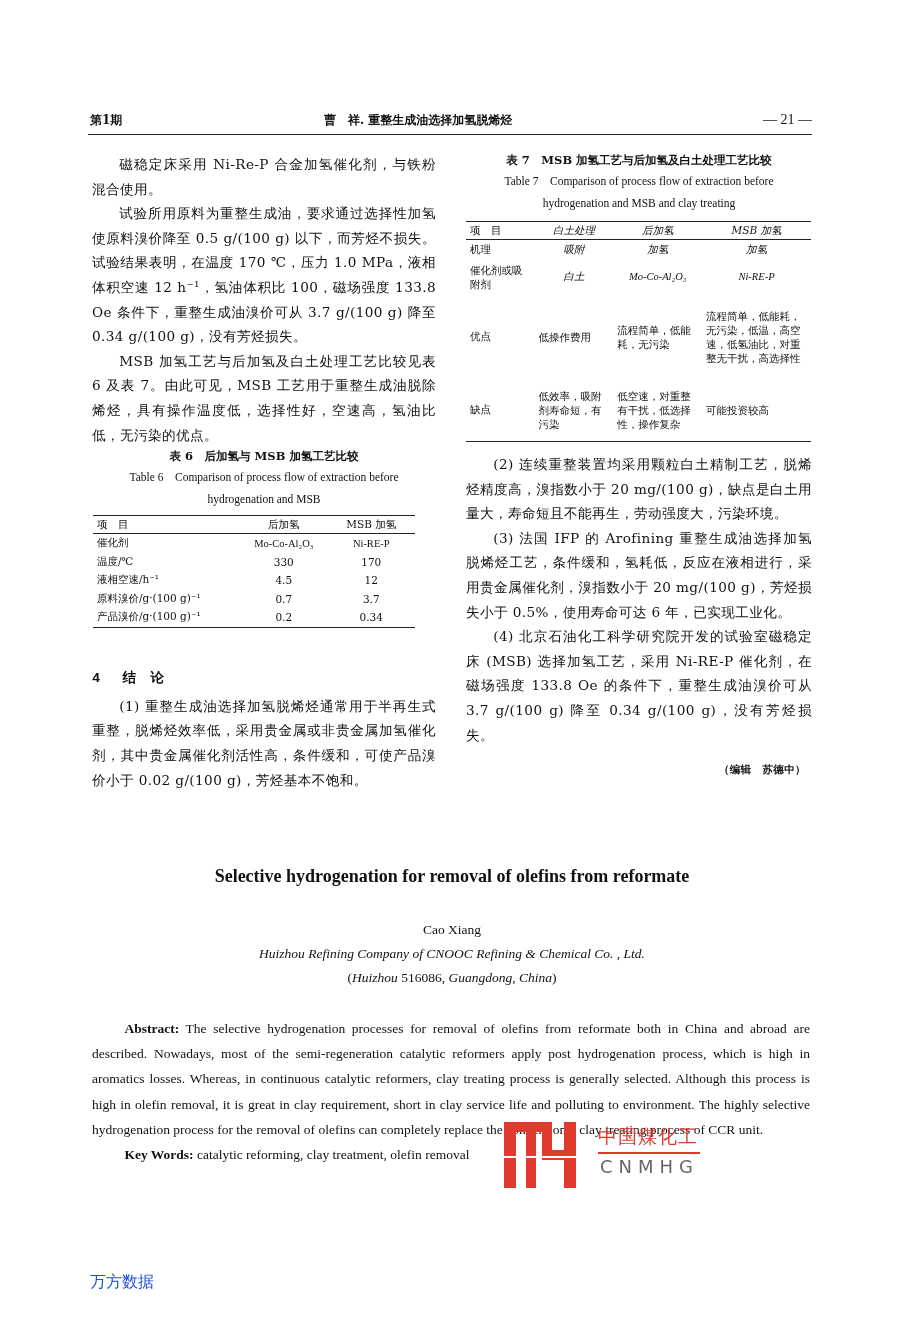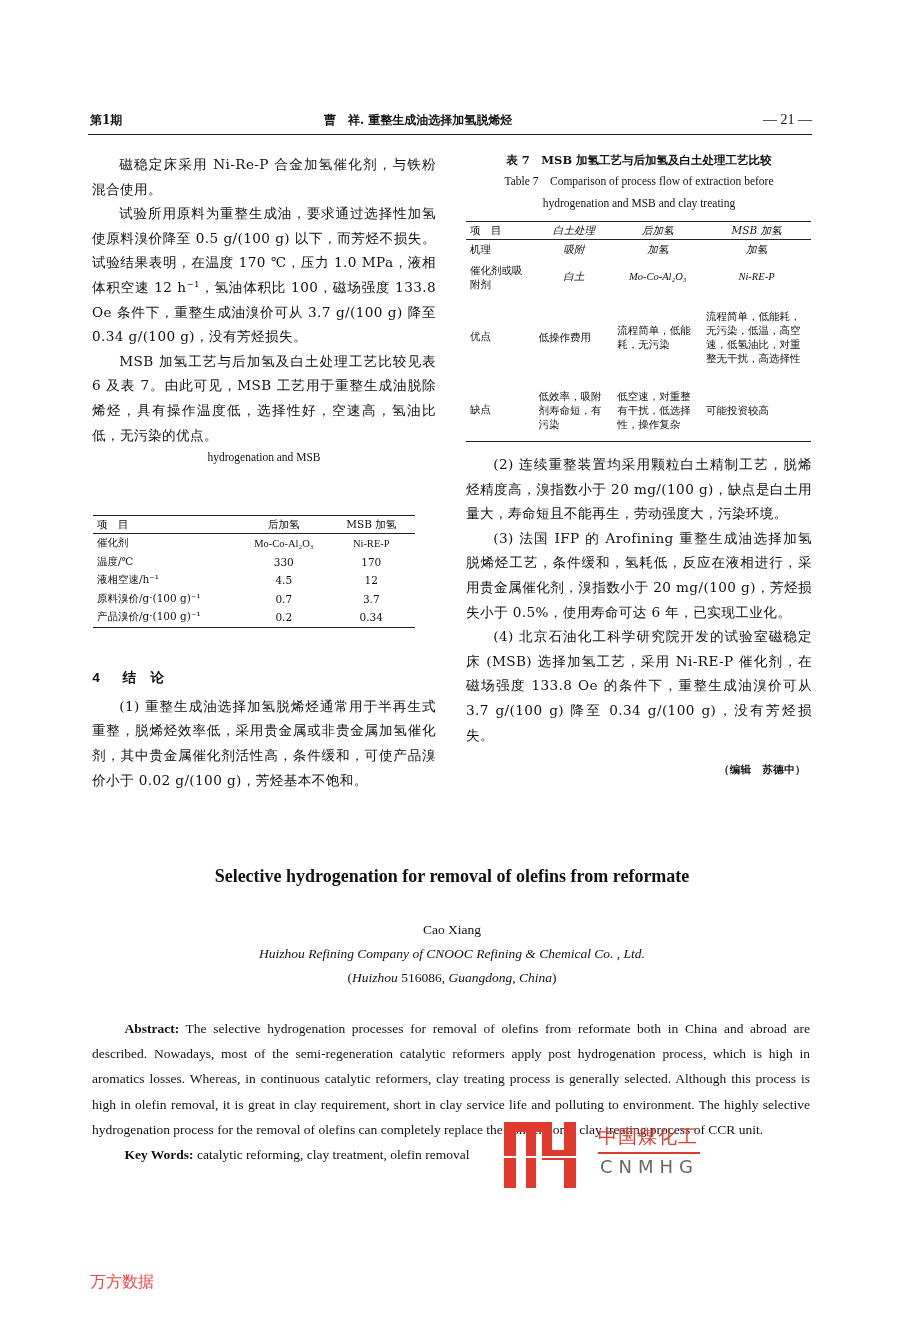--- a/index.html
+++ b/index.html
@@ -65,21 +65,21 @@
   .abstract p { margin: 0; text-indent: 2.4em; }
   .abstract b { font-weight: bold; }
 
   
   .wm { left: 504px; top: 1120px; width: 230px; height: 70px; }
   .wm-logo { position: absolute; left: 0; top: 0; }
   .wm-cn { position: absolute; left: 94px; top: 4px; font-family: "DejaVu Sans", sans-serif; font-size: 19px; color: #e03a2f; letter-spacing: 1px; }
   .wm-line { position: absolute; left: 94px; top: 32px; width: 102px; border-top: 2px solid #e03a2f; }
   .wm-en { position: absolute; left: 96px; top: 36px; font-family: "DejaVu Sans", sans-serif; font-size: 18px; color: #666; letter-spacing: 6px; }
 
-  .footer { left: 90px; top: 1272px; font-family: "DejaVu Sans", sans-serif; font-size: 16px; color: #ef4444; }
+  .footer { left: 90px; top: 1272px; font-family: "DejaVu Sans", sans-serif; font-size: 16px; color: #1d4ed8; }
 </style>
 </head>
 <body>
 
 <div class="abs hdr">
   <span class="l">第1期</span>
   <span class="c">曹　祥. 重整生成油选择加氢脱烯烃</span>
   <span class="r">— 21 —</span>
 </div>
 <div class="abs hdr-rule"></div>
@@ -129,20 +129,22 @@
   <p>试验所用原料为重整生成油，要求通过选择性加氢使原料溴价降至 0.5 g/(100 g) 以下，而芳烃不损失。试验结果表明，在温度 170 ℃，压力 1.0 MPa，液相体积空速 12 h⁻¹，氢油体积比 100，磁场强度 133.8 Oe 条件下，重整生成油溴价可从 3.7 g/(100 g) 降至 0.34 g/(100 g)，没有芳烃损失。</p>
   <p>MSB 加氢工艺与后加氢及白土处理工艺比较见表 6 及表 7。由此可见，MSB 工艺用于重整生成油脱除烯烃，具有操作温度低，选择性好，空速高，氢油比低，无污染的优点。</p>
   <div style="height:200px"></div>
   <div class="section-head">
     <span>4</span><span class="gap"></span><span>结</span><span class="gap2"></span><span>论</span>
   </div>
   <p>(1) 重整生成油选择加氢脱烯烃通常用于半再生式重整，脱烯烃效率低，采用贵金属或非贵金属加氢催化剂，其中贵金属催化剂活性高，条件缓和，可使产品溴价小于 0.02 g/(100 g)，芳烃基本不饱和。</p>
 </div>
 
 <div class="abs t6cap">
+  <div class="cap-cn">表 6　后加氢与 MSB 加氢工艺比较</div>
+  <div class="cap-en">Table 6　Comparison of process flow of extraction before</div>
   <div class="cap-en">hydrogenation and MSB</div>
 </div>
 <table class="abs tbl t6">
   <tbody>
       <tr class="head">
     <td class="c1">项　目</td>
     <td class="c2">后加氢</td>
     <td class="c3">MSB 加氢</td>
   </tr>
   <tr>

